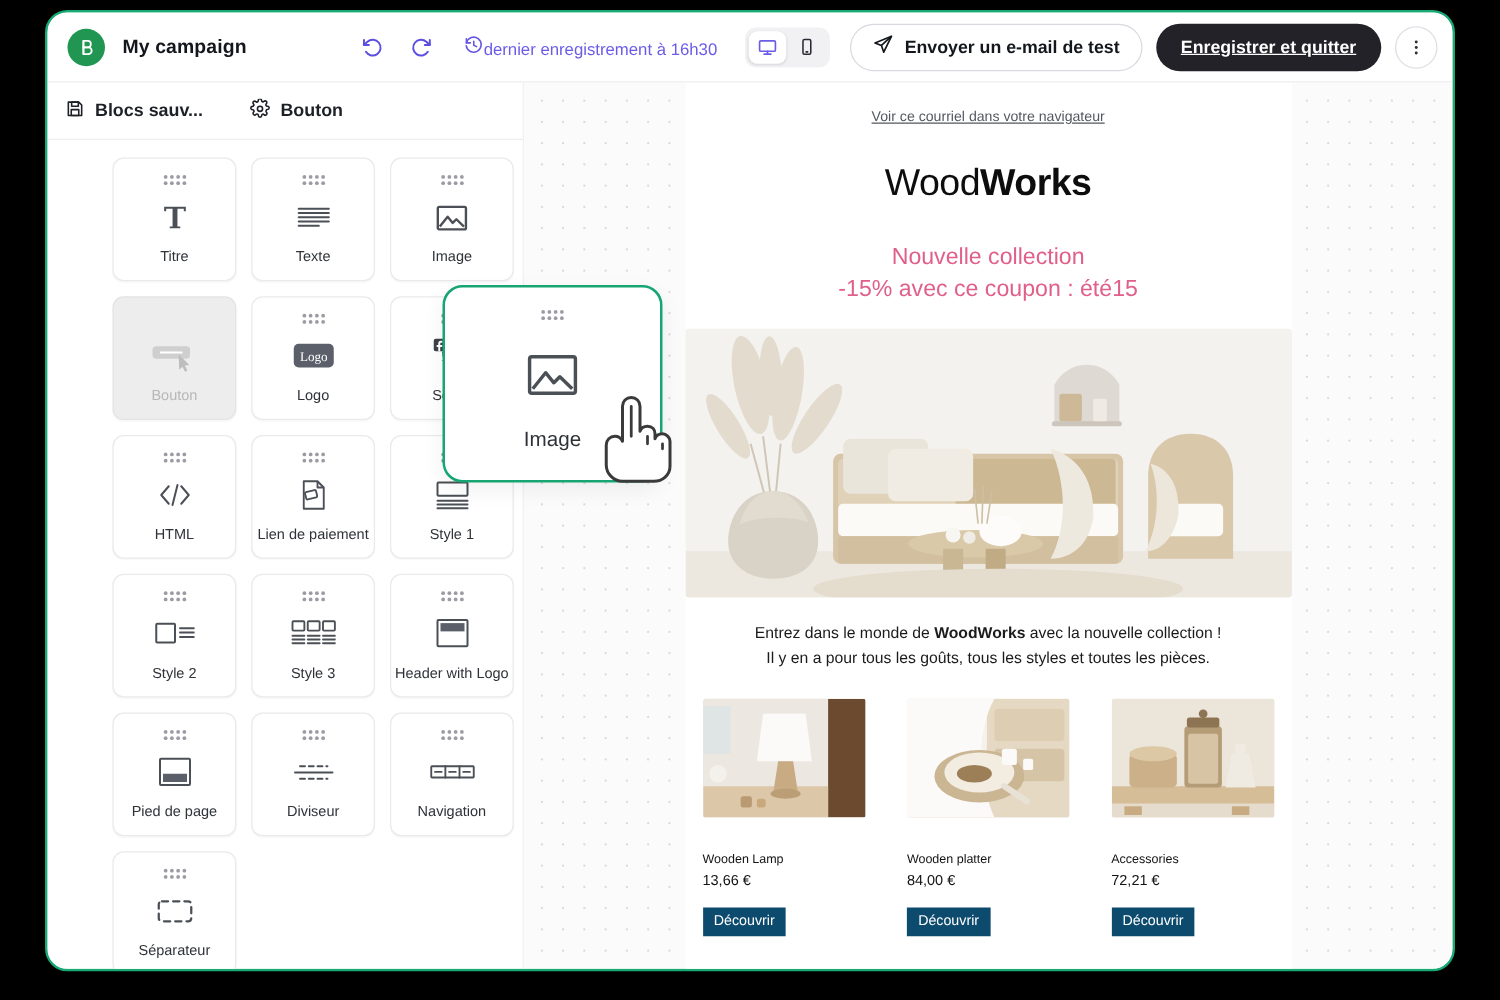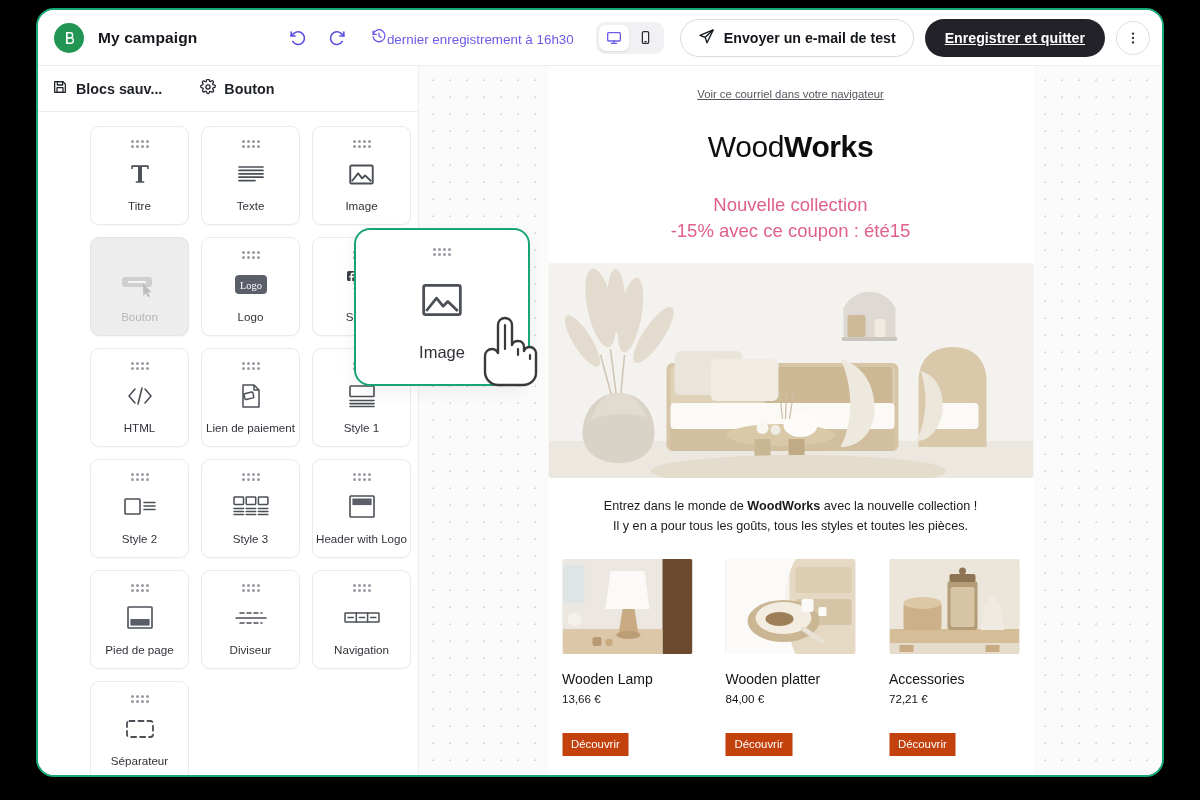--- a/index.html
+++ b/index.html
@@ -263,26 +263,26 @@
     padding: 22px 14px 30px;
     justify-content: space-between;
   }
   .prod { width: 130px; }
   .prod-img {
     width: 130px; height: 95px;
     border-radius: 2px; overflow: hidden;
     background: #eae4dc;
   }
   .prod-img svg { display:block; width:100%; height:100%; }
-  .prod-name { font-size: 14px; color:#131313; margin-top: 17px; }
+  .prod-name { font-size: 10px; color:#131313; margin-top: 28px; }
   .prod-price { font-size: 11.6px; color:#131313; margin-top: 5px; }
   .prod-cta {
-    margin-top: 28px;
+    margin-top: 15px;
     display: inline-block;
-    background: #c2410c; color: #fff;
+    background: #0c4a6e; color: #fff;
     font-size: 11.4px;
     padding: 5px 9px 6px;
     border: none; cursor: pointer;
     font-family: "Liberation Sans", sans-serif;
   }
 
   
   #drag-ghost {
     position: absolute;
     left: 316px; top: 162px;

